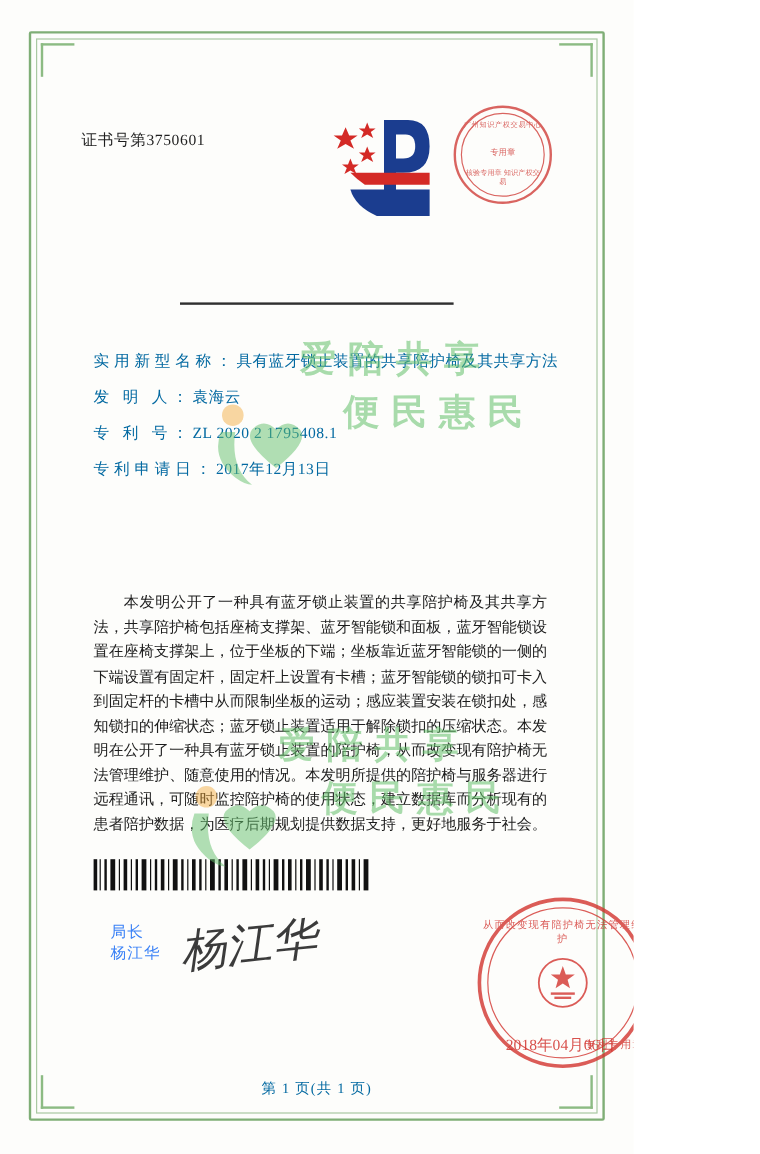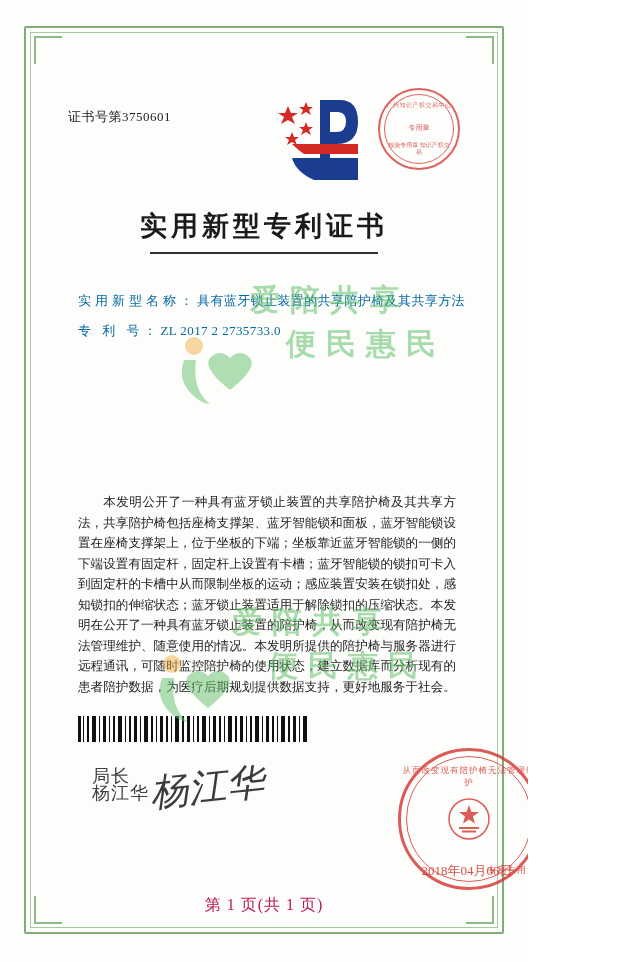--- a/index.html
+++ b/index.html
@@ -168,23 +168,23 @@
     position: absolute;
     top: 0;
     bottom: 0;
     background: #111;
   }
 
   .director {
     position: absolute;
     left: 92px;
     top: 768px;
-    font-size: 18px;
+    font-size: 13px;
     line-height: 17px;
-    color: #404040;
+    color: #3b82f6;
     letter-spacing: 1px;
   }
   .signature {
     position: absolute;
     left: 150px;
     top: 762px;
     font-size: 38px;
     color: #1a1a1a;
     font-family: "DejaVu Serif", serif;
     font-style: italic;
@@ -247,22 +247,22 @@
     font-size: 13px;
     opacity: 0.85;
     font-family: "Liberation Serif", serif;
   }
 
   .page-footer {
     position: absolute;
     left: 0; right: 0;
     bottom: 46px;
     text-align: center;
-    font-size: 16px;
-    color: #be185d;
+    font-size: 12px;
+    color: #0369a1;
     letter-spacing: 1px;
   }
 
   
   .watermark {
     position: absolute;
     pointer-events: none;
     color: #63c06a;
     opacity: 0.55;
     font-family: "DejaVu Sans", sans-serif;
@@ -319,29 +319,34 @@
     </svg>
   </div>
 
   <div class="stamp-round">
     <div class="ring"></div>
     <div class="txt-top">广州知识产权交易中心</div>
     <div class="txt-mid">专用章</div>
     <div class="txt-bot">核验专用章 知识产权交易</div>
   </div>
 
-  <div class="title">实用新型专利证书</div>
   <div class="title-rule"></div>
 
   <div class="fields">
     <div class="field-row">
       <span class="field-label">实用新型名称：</span><span class="field-value">具有蓝牙锁止装置的共享陪护椅及其共享方法</span>
     </div>
     <div class="field-row">
-      <span class="field-label">专 利 号：</span><span class="field-value">ZL 2017 2 2735733.0</span>
+      <span class="field-label">发 明 人：</span><span class="field-value">袁海云</span>
+    </div>
+    <div class="field-row">
+      <span class="field-label">专 利 号：</span><span class="field-value">ZL 2020 2 1795408.1</span>
+    </div>
+    <div class="field-row">
+      <span class="field-label">专利申请日：</span><span class="field-value">2017年12月13日</span>
     </div>
   </div>
 
   <div class="body-text">本发明公开了一种具有蓝牙锁止装置的共享陪护椅及其共享方法，共享陪护椅包括座椅支撑架、蓝牙智能锁和面板，蓝牙智能锁设置在座椅支撑架上，位于坐板的下端；坐板靠近蓝牙智能锁的一侧的下端设置有固定杆，固定杆上设置有卡槽；蓝牙智能锁的锁扣可卡入到固定杆的卡槽中从而限制坐板的运动；感应装置安装在锁扣处，感知锁扣的伸缩状态；蓝牙锁止装置适用于解除锁扣的压缩状态。本发明在公开了一种具有蓝牙锁止装置的陪护椅，从而改变现有陪护椅无法管理维护、随意使用的情况。本发明所提供的陪护椅与服务器进行远程通讯，可随时监控陪护椅的使用状态，建立数据库而分析现有的患者陪护数据，为医疗后期规划提供数据支持，更好地服务于社会。</div>
 
   <div class="barcode">
     <span style="left:0px;width:3px"></span>
       <span style="left:5px;width:1px"></span>
     <span style="left:9px;width:2px"></span>
       <span style="left:14px;width:4px"></span>

